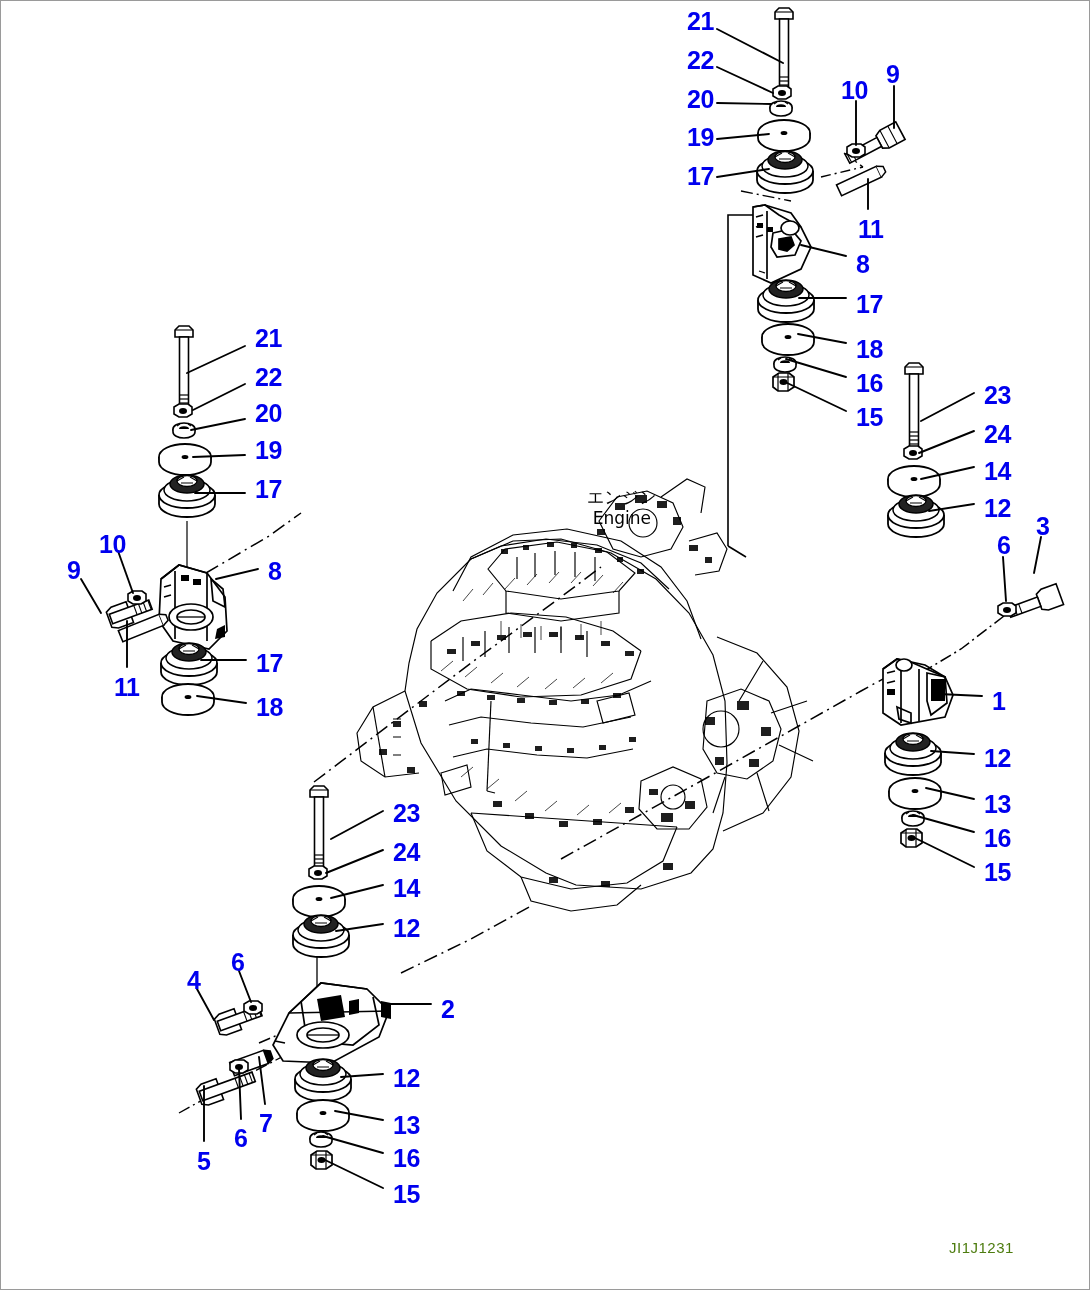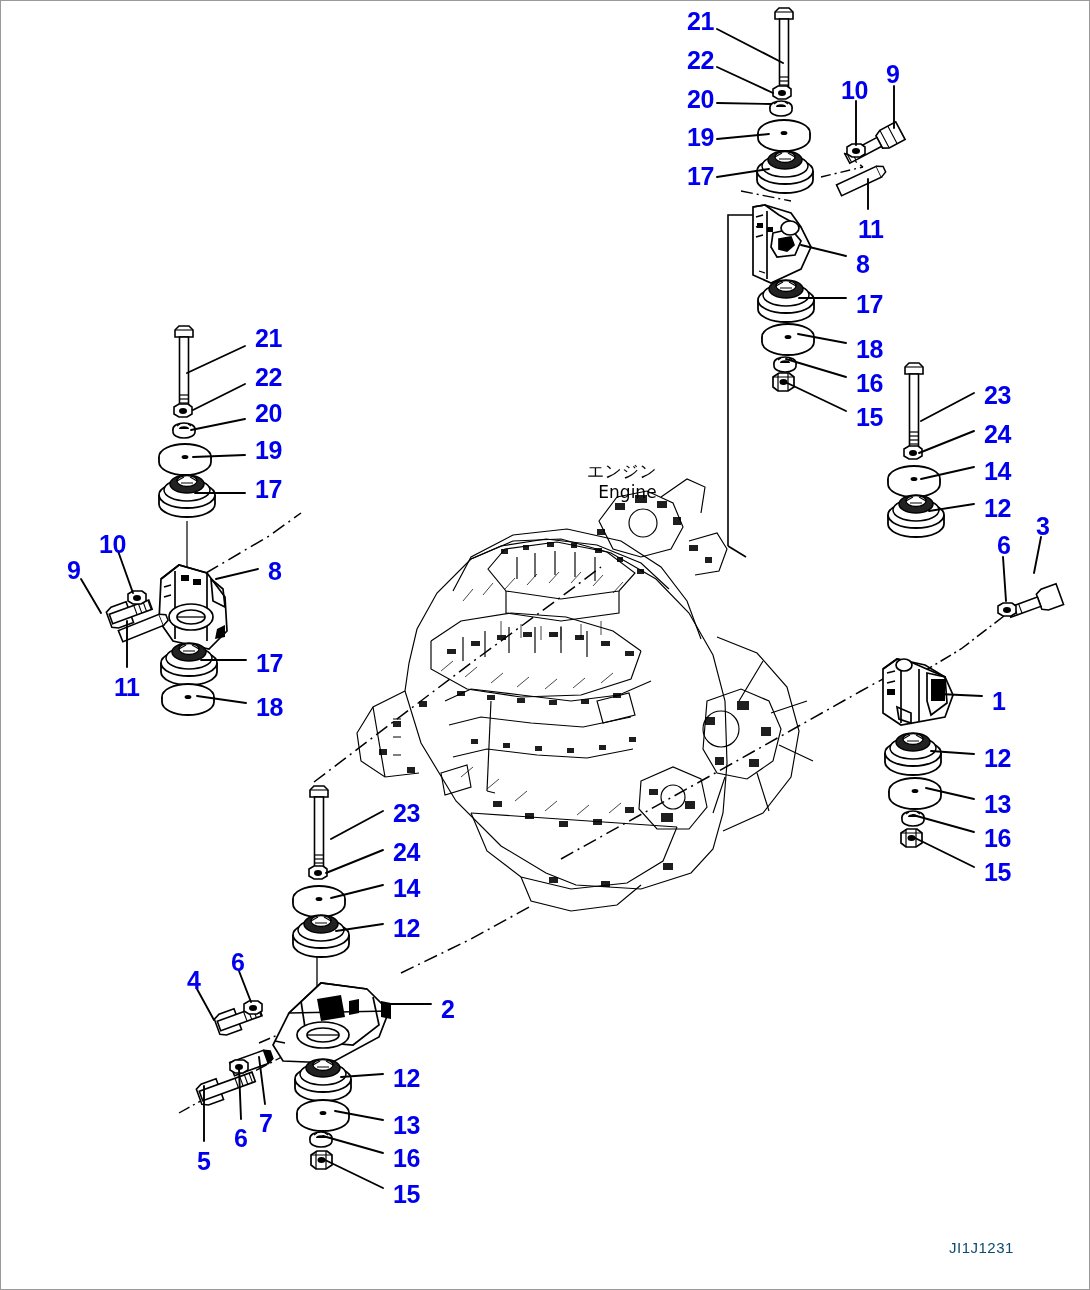--- a/index.html
+++ b/index.html
@@ -42,21 +42,21 @@
     position: absolute;
     color: #000000;
     font-family: "DejaVu Sans", sans-serif;
     font-size: 17px;
     line-height: 21px;
     white-space: nowrap;
     text-align: center;
   }
   .drawing-no {
     position: absolute;
-    color: #0c4a6e;
+    color: #4d7c0f;
     font-family: "Liberation Sans", sans-serif;
     font-size: 15px;
     letter-spacing: 0.5px;
     white-space: nowrap;
   }
 </style>
 </head>
 <body>
 
 <div id="sheet">
@@ -578,21 +578,21 @@
         <line x1="382" y1="1073" x2="340" y2="1076"></line>
         <line x1="382" y1="1119" x2="334" y2="1110"></line>
         <line x1="382" y1="1152" x2="322" y2="1135"></line>
         <line x1="382" y1="1187" x2="322" y2="1158"></line>
         <line x1="203" y1="1140" x2="203" y2="1085"></line>
         <line x1="240" y1="1118" x2="238" y2="1068"></line>
         <line x1="264" y1="1103" x2="258" y2="1056"></line>
       </g>
   </svg>
 
-  <div class="eng-label" style="left:586px; top:460px;text-align:right;">
+  <div class="eng-label" style="left:586px; top:486px;">
     <div>エンジン</div>
     <div>Engine</div>
   </div>
 
   <div class="drawing-no" style="left:948px; top:1238px;">JI1J1231</div>
 
   <div id="callout-layer">
       <div class="callout" style="left: 686px; top: 8px; color: rgb(0, 0, 238);">21</div>
       <div class="callout" style="left: 686px; top: 47px; color: rgb(0, 0, 238);">22</div>
       <div class="callout" style="left: 686px; top: 86px; color: rgb(0, 0, 238);">20</div>

